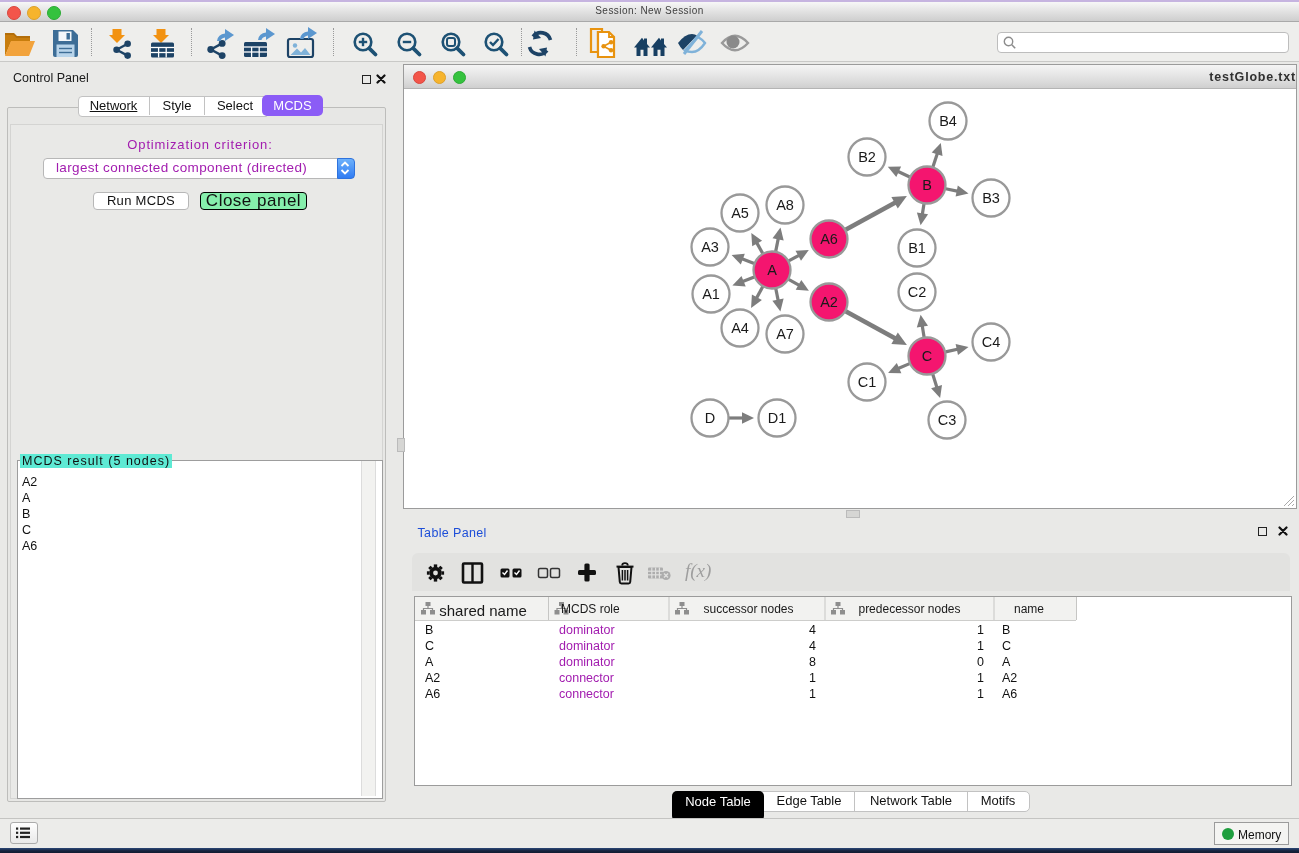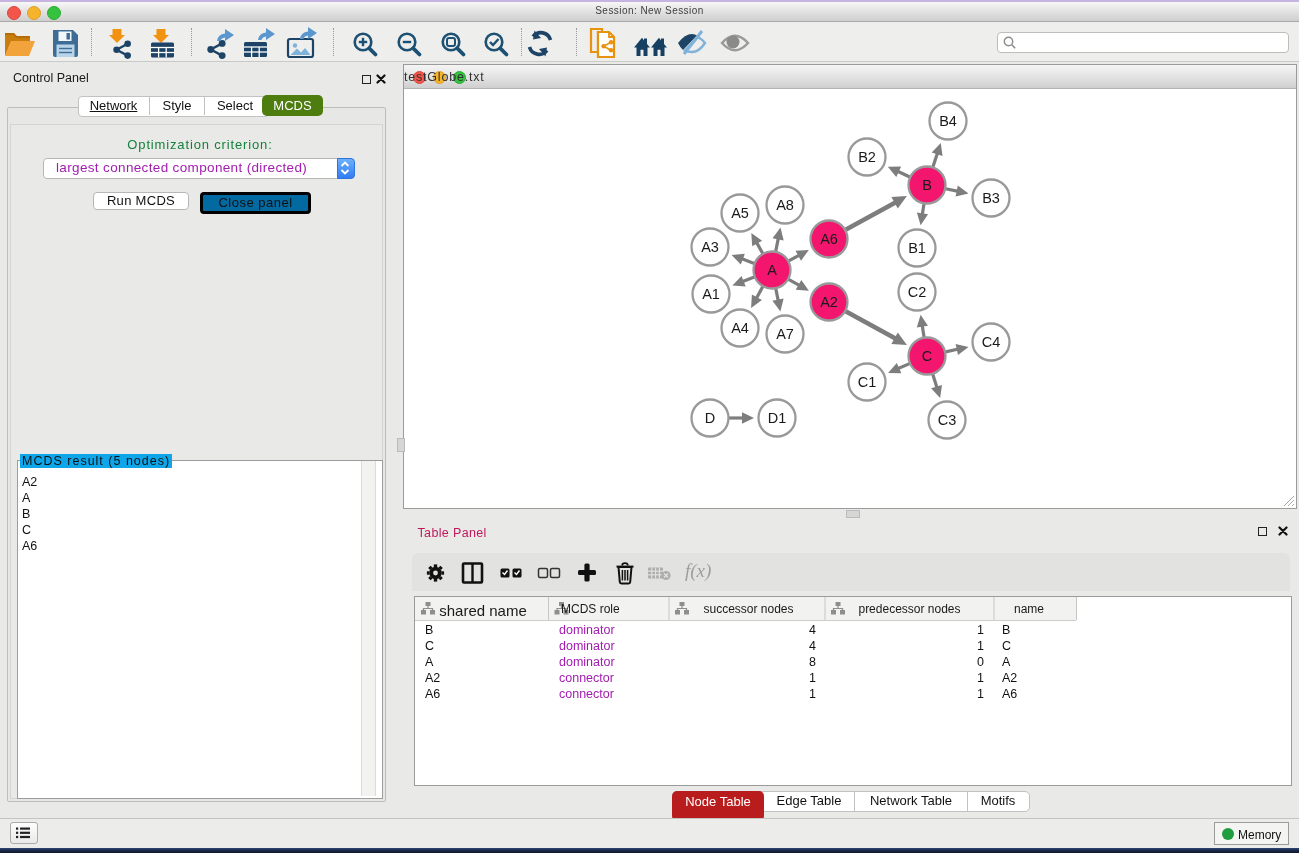--- a/index.html
+++ b/index.html
@@ -170,51 +170,51 @@
 </svg>
 
 <div class="abs" style="left:7px;top:107px;width:377px;height:693px;background:#e7e7e5;border:1px solid #bdbdbb;border-radius:2px;"></div>
 
 <div class="abs" style="left:78px;top:96px;width:187px;height:19px;background:#fff;border:1px solid #c2c2c2;border-radius:4px 0 0 4px;"></div>
 <div class="abs" style="left:149px;top:96px;width:0;height:19px;border-left:1px solid #c2c2c2;"></div>
 <div class="abs" style="left:204px;top:96px;width:0;height:19px;border-left:1px solid #c2c2c2;"></div>
 <div class="abs" style="left:78px;top:98px;width:71px;text-align:center;font-size:13px;color:#111;text-decoration:underline;">Network</div>
 <div class="abs" style="left:150px;top:98px;width:54px;text-align:center;font-size:13px;color:#111;">Style</div>
 <div class="abs" style="left:205px;top:98px;width:60px;text-align:center;font-size:13px;color:#111;">Select</div>
-<div class="abs" style="left:262px;top:95px;width:61px;height:21px;background:#4d7c0f;border-radius:5px;color:#fff;
+<div class="abs" style="left:262px;top:95px;width:61px;height:21px;background:#8b5cf6;border-radius:5px;color:#fff;
   font-size:13px;text-align:center;line-height:21px;">MCDS</div>
 
 <div class="abs" style="left:10px;top:124px;width:371px;height:673px;background:#e9e9e7;border:1px solid #d4d4d2;"></div>
 
-<div class="abs" style="left:0px;top:137px;width:400px;text-align:center;font-size:13px;letter-spacing:0.85px;color:#15803d;">Optimization criterion:</div>
+<div class="abs" style="left:0px;top:137px;width:400px;text-align:center;font-size:13px;letter-spacing:0.85px;color:#a21caf;">Optimization criterion:</div>
 
 <div class="abs" style="left:43px;top:158px;width:309px;height:19px;background:#fff;border:1px solid #b7b7b7;border-radius:4px;"></div>
 <div class="abs" style="left:337px;top:158px;width:16px;height:19px;background:linear-gradient(#6db1fb,#307cf3);border:1px solid #2e72dd;border-radius:0 4px 4px 0;"></div>
 <svg class="abs" style="left:339px;top:160px" width="13" height="16">
  <path d="M 2.5,6 L 6,2.5 L 9.5,6" fill="none" stroke="#fff" stroke-width="1.8"></path>
  <path d="M 2.5,10 L 6,13.5 L 9.5,10" fill="none" stroke="#fff" stroke-width="1.8"></path>
 </svg>
 <div class="abs" style="left:56px;top:160px;font-size:13.5px;letter-spacing:0.35px;color:#a21caf;">largest connected component (directed)</div>
 
 <div class="abs" style="left:93px;top:192px;width:94px;height:16px;background:#fff;border:1px solid #b7b7b7;border-radius:4px;
   font-size:13px;letter-spacing:0.3px;color:#111;text-align:center;line-height:16px;">Run MCDS</div>
-<div class="abs" style="left:200px;top:192px;width:105px;height:16px;background:#0369a1;border:3px solid #000000;border-radius:4px;
-  font-size:13px;letter-spacing:0.5px;color:#111;text-align:center;line-height:16px;">Close panel</div>
+<div class="abs" style="left:200px;top:192px;width:105px;height:16px;background:#86efac;border:1px solid #000000;border-radius:4px;
+  font-size:17px;letter-spacing:0.5px;color:#111;text-align:center;line-height:16px;">Close panel</div>
 
 <div class="abs" style="left:17px;top:460px;width:364px;height:337px;border:1px solid #9d9d9d;background:#fff;"></div>
-<div class="abs" style="left:20px;top:454px;background:#0ea5e9;padding:0 2px;font-size:12.5px;letter-spacing:1px;color:#111;">MCDS result (5 nodes)</div>
+<div class="abs" style="left:20px;top:454px;background:#5eead4;padding:0 2px;font-size:12.5px;letter-spacing:1px;color:#111;">MCDS result (5 nodes)</div>
 <div class="abs" style="left:361px;top:461px;width:13px;height:335px;background:#f2f2f0;border-left:1px solid #dcdcdc;border-right:1px solid #dcdcdc;"></div>
 <div class="abs" style="left:22px;top:474px;font-size:12.5px;color:#111;line-height:16px;">A2<br>A<br>B<br>C<br>A6</div>
 
 <div class="abs" style="left:403px;top:64px;width:892px;height:443px;background:#fff;border:1px solid #9b9b9b;">
   <div class="abs" style="left:0;top:0;width:892px;height:23px;background:linear-gradient(#f5f5f5,#dcdcdc 70%,#cfcfcf);border-bottom:1px solid #b4b4b4;">
     <div class="abs" style="left:9px;top:6px;width:11px;height:11px;border-radius:50%;background:#f3554a;border:0.5px solid #d8473e;"></div>
     <div class="abs" style="left:29px;top:6px;width:11px;height:11px;border-radius:50%;background:#f6b42d;border:0.5px solid #dda02a;"></div>
     <div class="abs" style="left:49px;top:6px;width:11px;height:11px;border-radius:50%;background:#35c23e;border:0.5px solid #2cab35;"></div>
-    <div class="abs" style="left:0;top:5px;width:892px;text-align:left;font-size:12.5px;letter-spacing:0.8px;color:#303030;">testGlobe.txt</div>
+    <div class="abs" style="left:0;top:5px;width:892px;text-align:right;font-size:12.5px;letter-spacing:0.8px;color:#303030;font-weight:bold;">testGlobe.txt</div>
   </div>
 <svg width="893" height="420" style="position:absolute;left:0;top:24px">
 <line x1="350.3" y1="188.0" x2="336.8" y2="193.3" stroke="#7d7d7d" stroke-width="3.2"></line>
 <polygon points="328.4,196.6 337.5,186.9 341.7,197.5" fill="#7d7d7d"></polygon>
 <line x1="350.2" y1="174.4" x2="336.0" y2="169.1" stroke="#7d7d7d" stroke-width="3.2"></line>
 <polygon points="327.6,166.0 340.8,164.8 336.8,175.5" fill="#7d7d7d"></polygon>
 <line x1="358.8" y1="197.6" x2="351.5" y2="211.0" stroke="#7d7d7d" stroke-width="3.2"></line>
 <polygon points="347.1,218.9 347.9,205.6 357.9,211.1" fill="#7d7d7d"></polygon>
 <line x1="358.7" y1="164.4" x2="351.7" y2="151.9" stroke="#7d7d7d" stroke-width="3.2"></line>
 <polygon points="347.3,144.1 358.1,151.7 348.2,157.3" fill="#7d7d7d"></polygon>
@@ -293,21 +293,21 @@
 </svg>
   <svg class="abs" style="right:1px;bottom:1px" width="13" height="13">
     <line x1="2" y1="12" x2="12" y2="2" stroke="#aaa" stroke-width="1"></line>
     <line x1="6" y1="12" x2="12" y2="6" stroke="#aaa" stroke-width="1"></line>
     <line x1="10" y1="12" x2="12" y2="10" stroke="#aaa" stroke-width="1"></line>
   </svg>
 </div>
 <div class="abs" style="left:397px;top:438px;width:6px;height:12px;background:#d6d6d4;border:1px solid #bbb;"></div>
 <div class="abs" style="left:846px;top:510px;width:12px;height:6px;background:#d6d6d4;border:1px solid #bbb;"></div>
 
-<div class="abs" style="left:417.5px;top:526px;font-size:12.5px;letter-spacing:0.35px;color:#be185d;">Table Panel</div>
+<div class="abs" style="left:417.5px;top:526px;font-size:12.5px;letter-spacing:0.35px;color:#1d4ed8;">Table Panel</div>
 <div class="abs" style="left:1258px;top:527px;width:7px;height:7px;border:1.5px solid #222;"></div>
 <svg class="abs" style="left:1278px;top:526px" width="10" height="10">
  <path d="M 1.5,1.5 L 8.5,8.5 M 8.5,1.5 L 1.5,8.5" stroke="#111" stroke-width="2.2" stroke-linecap="round"></path>
 </svg>
 
 <div class="abs" style="left:412px;top:553px;width:878px;height:38px;background:#e2e2e0;border-radius:6px 6px 0 0;"></div>
 <svg class="abs" style="left:412px;top:553px" width="420" height="38">
 
  <g transform="translate(23.5,20)">
    <g fill="#111">
@@ -416,21 +416,21 @@
 <div class="abs" style="left:833px;top:602px;width:153px;text-align:center;font-size:12px;color:#1a1a1a;">predecessor nodes</div>
 <div class="abs" style="left:989px;top:602px;width:80px;text-align:center;font-size:12px;color:#1a1a1a;">name</div>
 
 <div class="abs" style="left:425px;top:622px;font-size:12.5px;color:#111;line-height:16px;">B<br>C<br>A<br>A2<br>A6</div>
 <div class="abs" style="left:559px;top:622px;font-size:12.5px;color:#a21caf;line-height:16px;">dominator<br>dominator<br>dominator<br>connector<br>connector</div>
 <div class="abs" style="left:700px;top:622px;width:116px;text-align:right;font-size:12.5px;color:#111;line-height:16px;">4<br>4<br>8<br>1<br>1</div>
 <div class="abs" style="left:860px;top:622px;width:124px;text-align:right;font-size:12.5px;color:#111;line-height:16px;">1<br>1<br>0<br>1<br>1</div>
 <div class="abs" style="left:1002px;top:622px;font-size:12.5px;color:#111;line-height:16px;">B<br>C<br>A<br>A2<br>A6</div>
 
 <div class="abs" style="left:672px;top:791px;width:356px;height:19px;background:#fff;border:1px solid #c2c2c2;border-radius:5px;"></div>
-<div class="abs" style="left:672px;top:791px;width:92px;height:30px;background:#b91c1c;border-radius:5px;color:#fff;font-size:13px;text-align:center;line-height:21px;">Node Table</div>
+<div class="abs" style="left:672px;top:791px;width:92px;height:30px;background:#000000;border-radius:5px;color:#fff;font-size:13px;text-align:center;line-height:21px;">Node Table</div>
 <div class="abs" style="left:854px;top:792px;width:0;height:19px;border-left:1px solid #c2c2c2;"></div>
 <div class="abs" style="left:967px;top:792px;width:0;height:19px;border-left:1px solid #c2c2c2;"></div>
 <div class="abs" style="left:764px;top:793px;width:90px;text-align:center;font-size:13px;color:#111;">Edge Table</div>
 <div class="abs" style="left:855px;top:793px;width:112px;text-align:center;font-size:13px;color:#111;">Network Table</div>
 <div class="abs" style="left:968px;top:793px;width:60px;text-align:center;font-size:13px;color:#111;">Motifs</div>
 
 <div class="abs" style="left:0;top:818px;width:1299px;height:30px;background:#ececea;border-top:1px solid #c4c4c2;"></div>
 <div class="abs" style="left:10px;top:822px;width:26px;height:20px;background:linear-gradient(#fefefe,#e9e9e9);border:1px solid #ababab;border-radius:3px;"></div>
 <svg class="abs" style="left:16px;top:827px" width="16" height="12">
  <g fill="#222">

